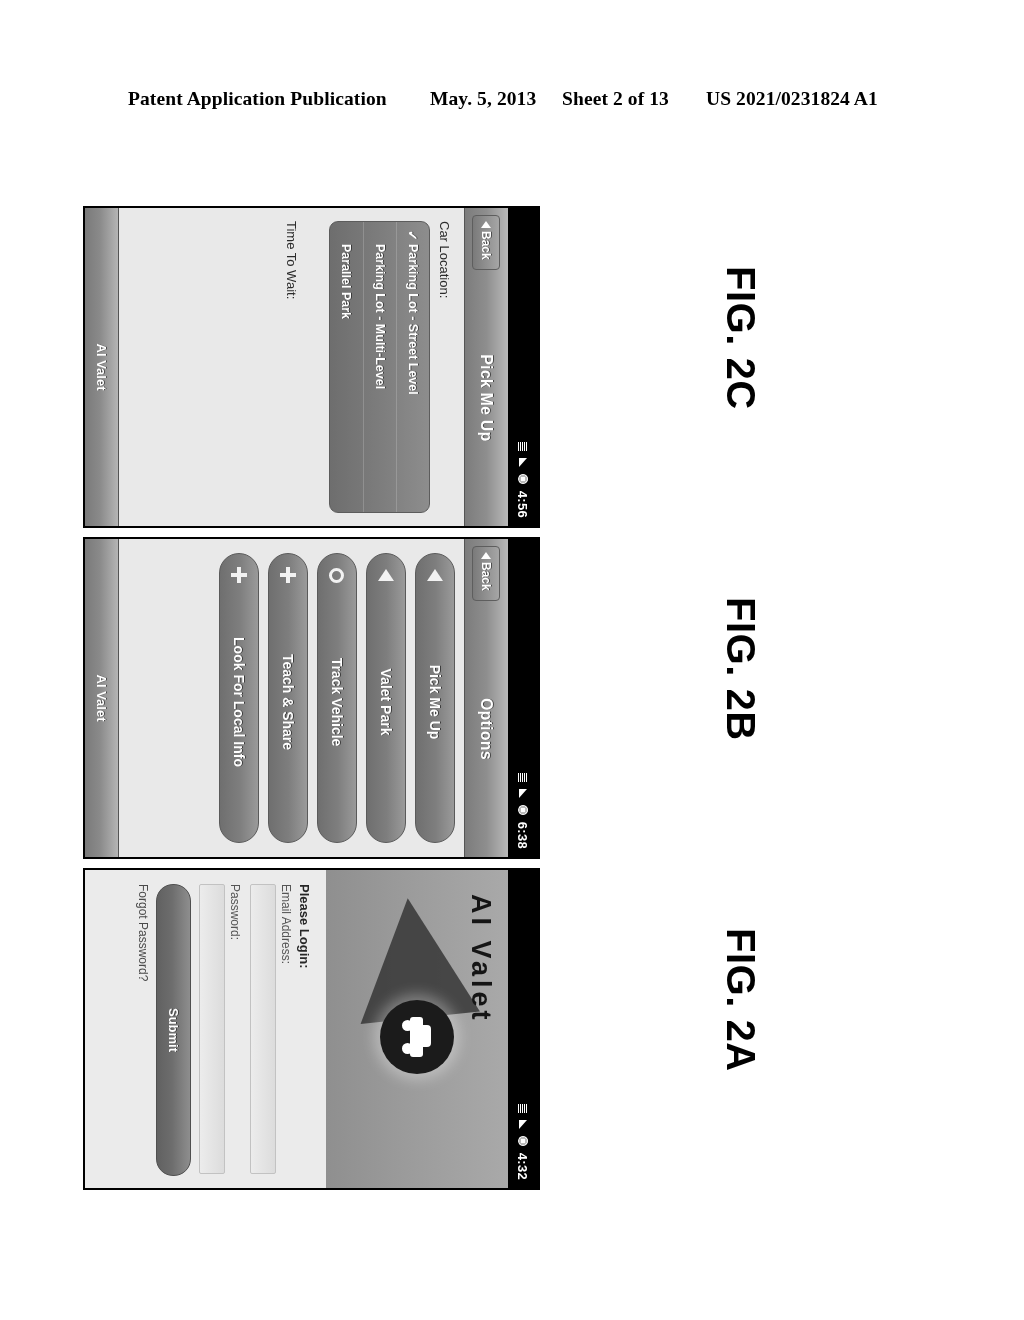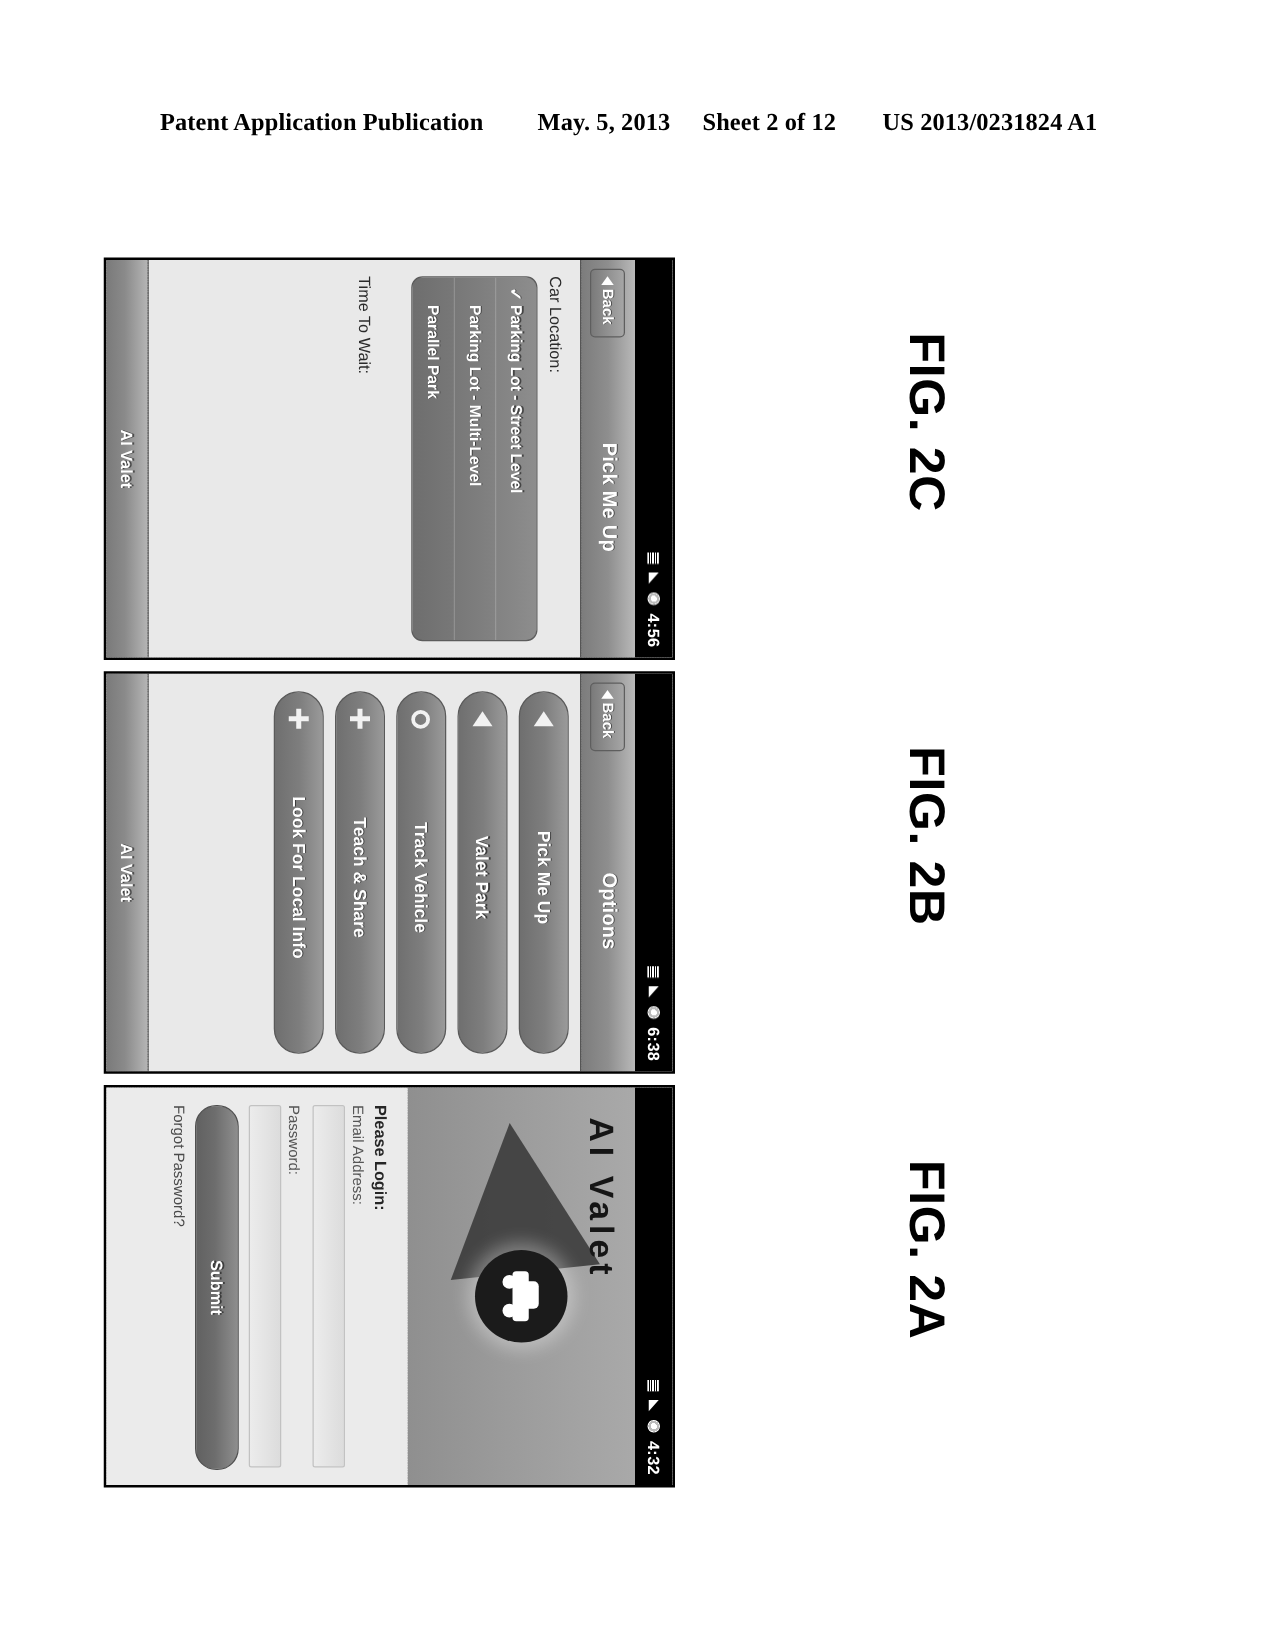--- a/index.html
+++ b/index.html
@@ -430,22 +430,22 @@
     white-space: nowrap;
     letter-spacing: 0.5px;
   }
 </style>
 </head>
 <body>
 
 <div id="patent-header">
   <span class="hdr hdr-pub">Patent Application Publication</span>
   <span class="hdr hdr-date">May. 5, 2013</span>
-  <span class="hdr hdr-sheet">Sheet 2 of 12</span>
-  <span class="hdr hdr-num">US 2013/0231824 A1</span>
+  <span class="hdr hdr-sheet">Sheet 2 of 13</span>
+  <span class="hdr hdr-num">US 2021/0231824 A1</span>
 </div>
 
 <div class="figure-block" style="left:218px; top:206px;">
   <div class="phone-rot" style="left:322px; top:0;">
     <div class="phone tex">
 
       <div class="statusbar">
         <span class="sb-icon sb-sq"></span>
         <span class="sb-icon sb-sig"></span>
         <span class="sb-icon sb-dot"></span>

